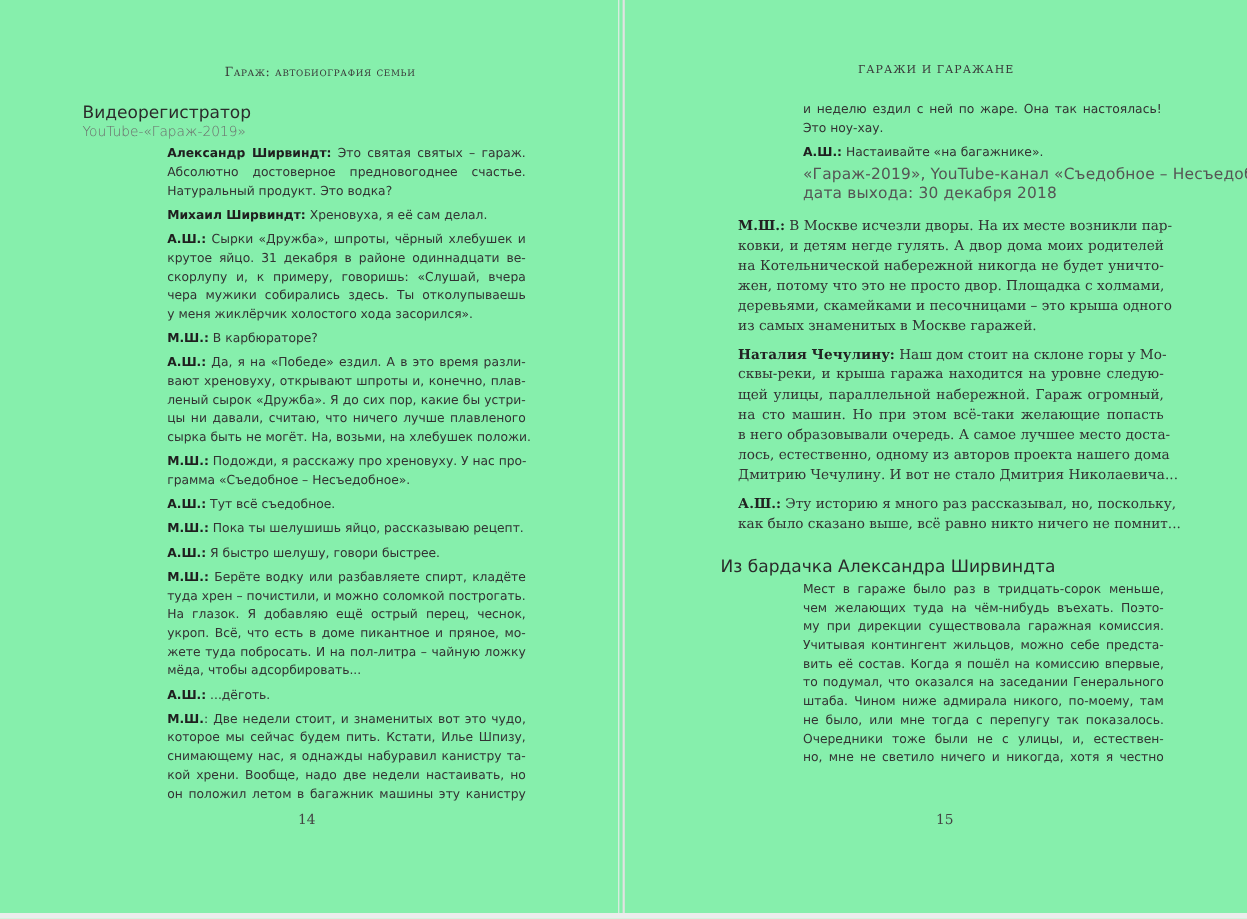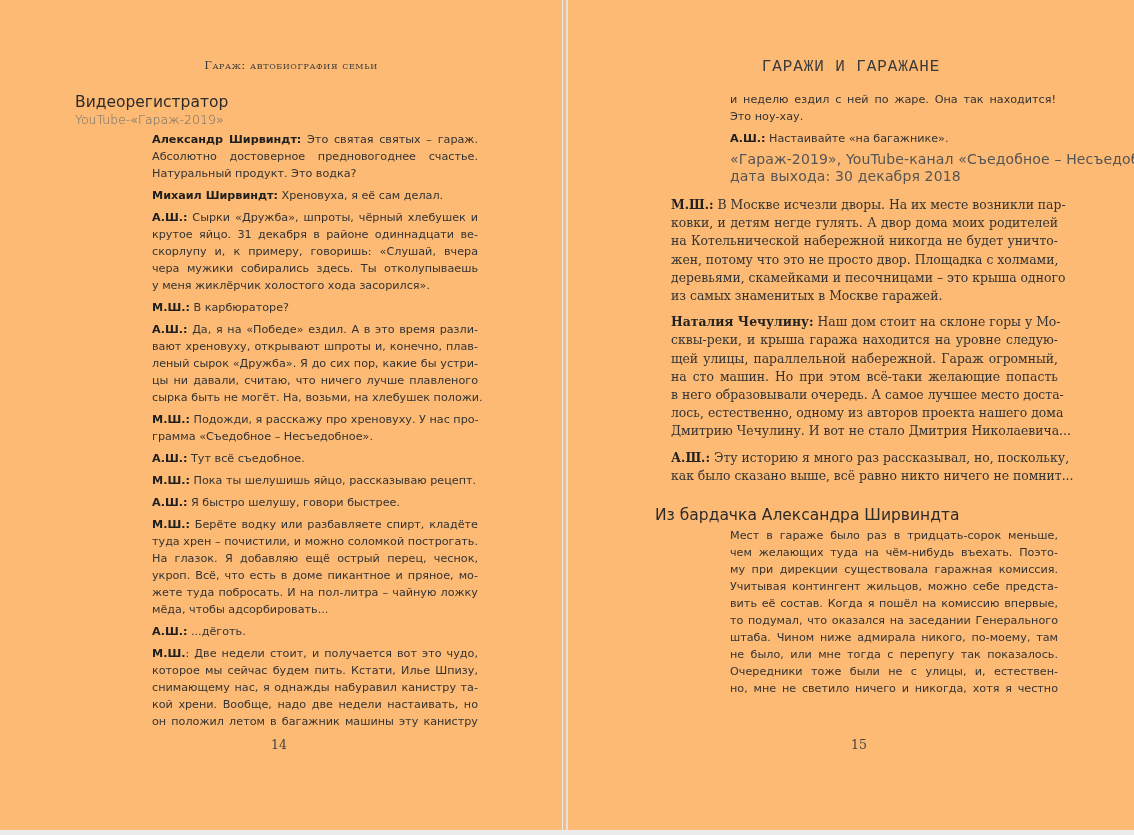--- a/index.html
+++ b/index.html
@@ -1,28 +1,28 @@
 <!DOCTYPE html>
 <html><head>
 <meta charset="utf-8">
 <style>
   html, body { margin: 0; padding: 0; background: #ffffff; }
   body { width: 1134px; height: 835px; position: relative; overflow: hidden; color: #2a2a2a; }
-  .spread { position: absolute; left: 0; top: 0; width: 1134px; height: 835px; background: #fdba74; }
+  .spread { position: absolute; left: 0; top: 0; width: 1134px; height: 835px; background: #86efac; }
   .bottom-edge { position: absolute; left: 0; right: 0; top: 830px; height: 5px; background: #ececec; }
   .spine-left { position: absolute; left: 562px; top: 0; width: 1px; height: 832px; background: #ececec; }
   .spine-right { position: absolute; left: 566px; top: 0; width: 2px; height: 835px; background: #e2e2e2; }
 
   .page { position: absolute; top: 0; height: 830px; }
   .page-left { left: 0; width: 562px; }
   .page-right { left: 568px; width: 566px; }
 
   .running-head { position: absolute; top: 58px; font-family: "DejaVu Serif", "Liberation Serif", serif; font-size: 11.5px; letter-spacing: 0.6px; color: #3a3a3a; font-variant: small-caps; text-align: center; width: 100%; }
   .page-left .running-head { left: 10px; }
-  .page-right .running-head { left: 0; text-transform: uppercase; font-variant: normal; font-size: 16px; letter-spacing: 0.9px; font-family: Liberation Mono, monospace; }
+  .page-right .running-head { left: 0; text-transform: uppercase; font-variant: normal; font-size: 10px; letter-spacing: 0.9px; }
 
   .section-title { position: absolute; font-family: "DejaVu Sans", "Liberation Sans", sans-serif; font-size: 15.5px; color: #2b2b2b; white-space: nowrap; }
   .section-sub { position: absolute; font-family: "DejaVu Sans", "Liberation Sans", sans-serif; font-size: 12.5px; color: #6b6b6b; font-weight: 300; white-space: nowrap; }
 
   .sans-block { position: absolute; font-family: "DejaVu Sans", "Liberation Sans", sans-serif; font-size: 11.2px; line-height: 17px; color: #333333; }
   .sans-block p { margin: 0 0 5px 0; text-align: justify; }
   .sans-block p .line { display: block; text-align: justify; text-align-last: justify; white-space: nowrap; }
   .sans-block p .line.last { text-align-last: left; }
   .speaker { font-weight: bold; color: #1f1f1f; }
 
@@ -94,37 +94,37 @@
           <span class="line"><span>туда хрен – почистили, и можно соломкой построгать.</span></span>
           <span class="line"><span>На глазок. Я добавляю ещё острый перец, чеснок,</span></span>
           <span class="line"><span>укроп. Всё, что есть в доме пикантное и пряное, мо-</span></span>
           <span class="line"><span>жете туда побросать. И на пол-литра – чайную ложку</span></span>
           <span class="line last"><span>мёда, чтобы адсорбировать...</span></span>
         </p>
         <p>
           <span class="line last"><span class="speaker">А.Ш.:</span><span> ...дёготь.</span></span>
         </p>
         <p>
-          <span class="line"><span class="speaker">М.Ш.</span><span>: Две недели стоит, и получается вот это чудо,</span></span>
+          <span class="line"><span class="speaker">М.Ш.</span><span>: Две недели стоит, и знаменитых вот это чудо,</span></span>
           <span class="line"><span>которое мы сейчас будем пить. Кстати, Илье Шпизу,</span></span>
           <span class="line"><span>снимающему нас, я однажды набуравил канистру та-</span></span>
           <span class="line"><span>кой хрени. Вообще, надо две недели настаивать, но</span></span>
           <span class="line"><span>он положил летом в багажник машины эту канистру</span></span>
         </p>
       </div>
 
     <div class="folio" style="left:271px;">14</div>
   </div>
 
   <div class="page page-right">
     <div class="running-head">Гаражи и гаражане</div>
 
     <div class="sans-block" id="right-continued" style="left:162px; top:91px; width:326px;">
         <p>
-          <span class="line"><span>и неделю ездил с ней по жаре. Она так находится!</span></span>
+          <span class="line"><span>и неделю ездил с ней по жаре. Она так настоялась!</span></span>
           <span class="line last"><span>Это ноу-хау.</span></span>
         </p>
         <p>
           <span class="line last"><span class="speaker">А.Ш.:</span><span> Настаивайте «на багажнике».</span></span>
         </p>
       </div>
 
     <div class="source-note" style="left:162px; top:151px;">
       <div>«Гараж-2019», YouTube-канал «Съедобное – Несъедобное»,</div>
       <div>дата выхода: 30 декабря 2018</div>

